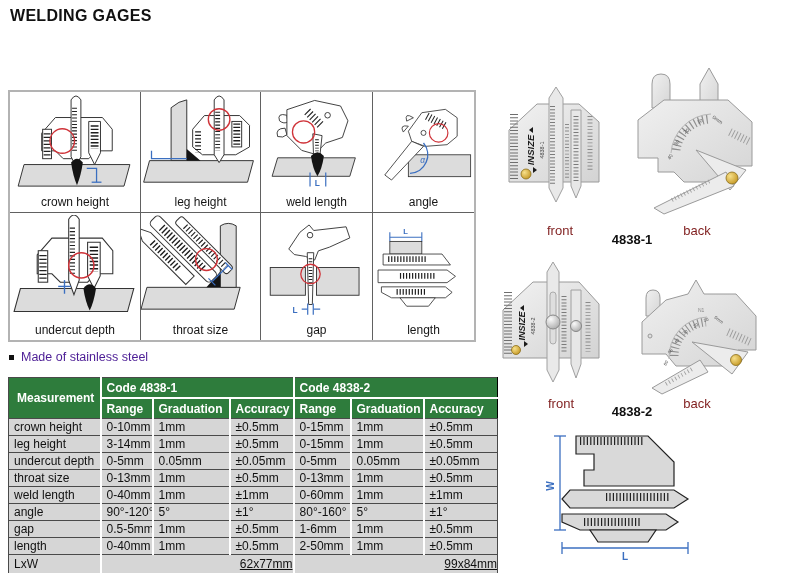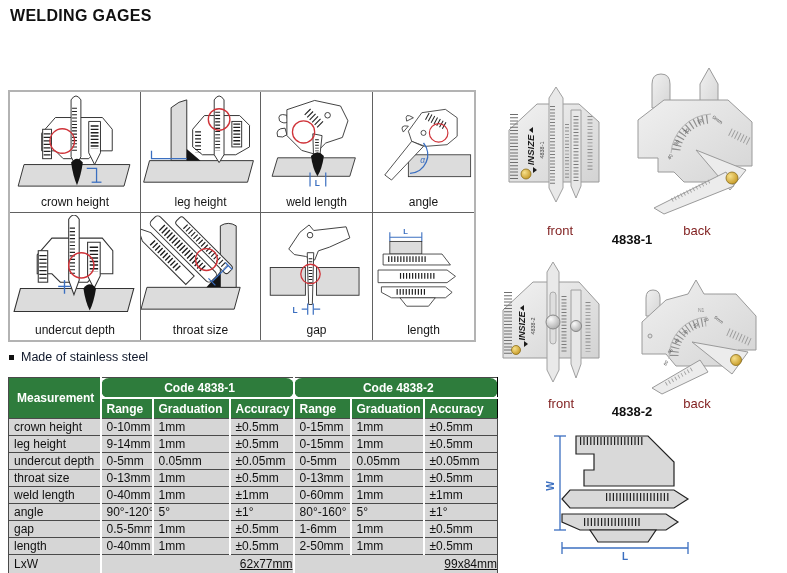--- a/index.html
+++ b/index.html
@@ -16,29 +16,29 @@
   .cell:nth-child(n+5){border-bottom:none;}
   .cell svg{position:absolute;left:0;top:2px;width:100%;height:calc(100% - 22px);}
   .cap{position:absolute;left:0;right:0;bottom:3px;text-align:center;font-size:12px;color:#161616;}
 
   
   .photo{position:absolute;}
   .plabel{position:absolute;transform:translateX(-50%);font-size:13px;color:#7f1d1d;}
   .pcode{position:absolute;transform:translateX(-50%);font-size:13px;font-weight:bold;color:#111;}
 
   
-  .feature{position:absolute;left:9px;top:350px;display:flex;align-items:flex-start;font-size:12.5px;color:#0f172a;}
+  .feature{position:absolute;left:9px;top:350px;display:flex;align-items:flex-start;font-size:12.5px;color:#4c1d95;}
   .sq{width:5px;height:5px;background:#111;margin:5px 7px 0 0;flex:0 0 auto;}
 
   
   table.spec{position:absolute;left:8px;top:377px;width:489px;border-collapse:collapse;table-layout:fixed;
              font-size:12px;color:#111;border:1px solid #4a4a4a;}
   table.spec th{background:#2e7c3c;color:#fff;font-weight:bold;text-align:left;
                 padding:0 0 0 5px;border-right:2px solid #fff;border-bottom:2px solid #fff;height:19px;}
-  table.spec th.code{text-align:center;border-radius:8px;}
+  table.spec th.code{text-align:left;}
   table.spec th.meas{vertical-align:middle;padding-left:8px;border-bottom:1px solid #4a4a4a;}
   table.spec th:last-child{border-right:1px solid #000000;}
   table.spec thead tr:last-child th{border-bottom:1px solid #4a4a4a;}
   table.spec td{background:#d6d6d6;border-right:2px solid #fff;border-top:1px solid #4a4a4a;
                 padding:0 0 0 5px;height:16px;white-space:nowrap;overflow:hidden;}
   table.spec td:last-child{border-right:1px solid #4a4a4a;}
   table.spec td.ccell{text-align:right;padding:0;text-decoration:underline;}
   table.spec tr.size td{height:18px;}
 
   
@@ -360,21 +360,21 @@
           <td>crown height</td>
           <td>0-10mm</td>
           <td>1mm</td>
           <td>±0.5mm</td>
           <td>0-15mm</td>
           <td>1mm</td>
           <td>±0.5mm</td>
         </tr>
         <tr>
           <td>leg height</td>
-          <td>9-14mm</td>
+          <td>3-14mm</td>
           <td>1mm</td>
           <td>±0.5mm</td>
           <td>0-15mm</td>
           <td>1mm</td>
           <td>±0.5mm</td>
         </tr>
         <tr>
           <td>undercut depth</td>
           <td>0-5mm</td>
           <td>0.05mm</td>

